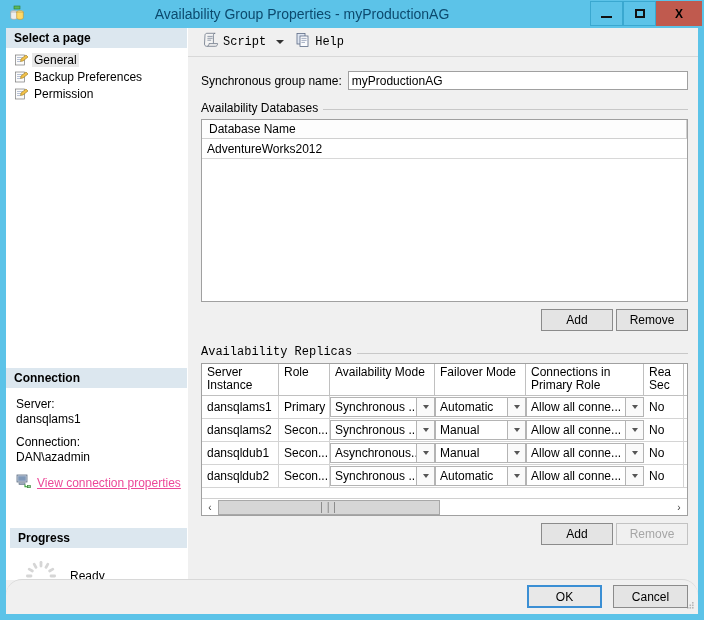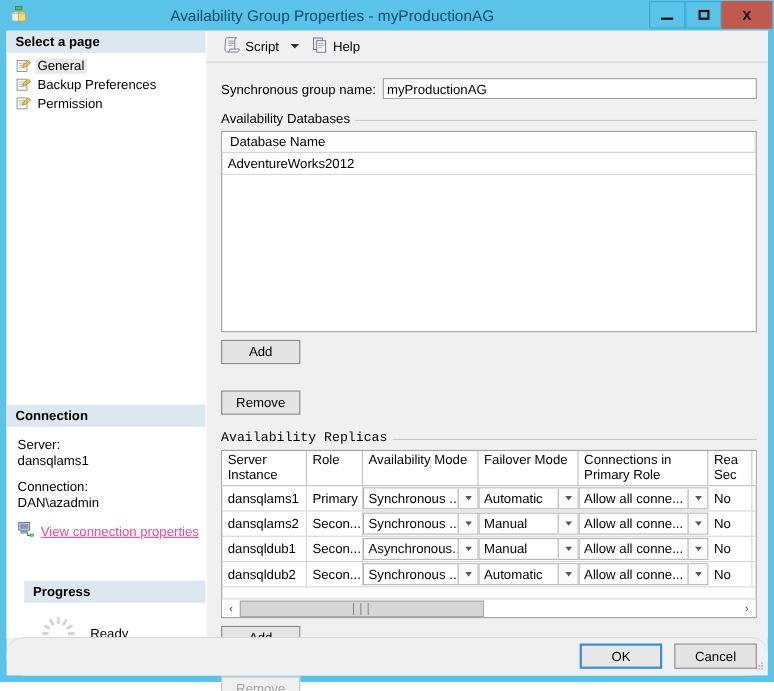--- a/index.html
+++ b/index.html
@@ -159,20 +159,21 @@
     border-bottom: 1px solid #d8d8d8;
     background: #f0f0f0;
   }
   .tb-btn {
     display: flex;
     align-items: center;
     height: 22px;
     padding: 0 4px;
     font-size: 12px;
     cursor: default;
+    font-family: Liberation Mono, monospace;
   }
   .tb-btn .tlabel { margin-left: 4px; }
   .tb-caret {
     width: 0; height: 0;
     border-left: 4px solid transparent;
     border-right: 4px solid transparent;
     border-top: 4px solid #333;
     margin: 0 8px 0 6px;
   }
 
@@ -253,22 +254,21 @@
     align-items: center;
     padding-left: 5px;
     font-size: 12px;
     border-bottom: 1px solid #d8d8d8;
   }
 
   .btnrow {
     display: flex;
     justify-content: flex-end;
     margin-top: 7px;
-    gap: 24px;
-    flex-direction: column;
+    gap: 3px;
   }
   .btn {
     width: 72px;
     height: 22px;
     background: #e4e4e4;
     border: 1px solid #8b8b8b;
     font-family: "Liberation Sans", sans-serif;
     font-size: 12px;
     color: #000;
     box-sizing: border-box;
@@ -507,21 +507,21 @@
                 <rect x="3" y="9" width="6" height="1.6" fill="#b9c4d3" stroke="#5a6b80" stroke-width="0.6"></rect>
                 <path d="M9 10.5 v2.2 h4" fill="none" stroke="#2e9e2e" stroke-width="1.1"></path>
                 <rect x="11.5" y="11.5" width="3" height="2.2" fill="#9ad89a" stroke="#2e7a2e" stroke-width="0.6"></rect>
               </svg>
             </span>
             <span class="connlink">View connection properties</span>
           </div>
         </div>
       </div>
 
-      <div style="position:absolute; left:16px; top:500px; width:181px;">
+      <div style="position:absolute; left:4px; top:500px; width:181px;">
         <div class="group-head">Progress</div>
         <div class="progress-body">
           <span class="spinner">
             <svg width="34" height="34" viewBox="0 0 34 34">
               <g fill="#d6d6d6">
                 <rect x="15.6" y="2" width="2.8" height="6.4" rx="1.3" transform="rotate(0 17 17)"></rect>
                 <rect x="15.6" y="2" width="2.8" height="6.4" rx="1.3" transform="rotate(30 17 17)"></rect>
                 <rect x="15.6" y="2" width="2.8" height="6.4" rx="1.3" transform="rotate(60 17 17)"></rect>
                 <rect x="15.6" y="2" width="2.8" height="6.4" rx="1.3" transform="rotate(90 17 17)"></rect>
                 <rect x="15.6" y="2" width="2.8" height="6.4" rx="1.3" transform="rotate(120 17 17)"></rect>

